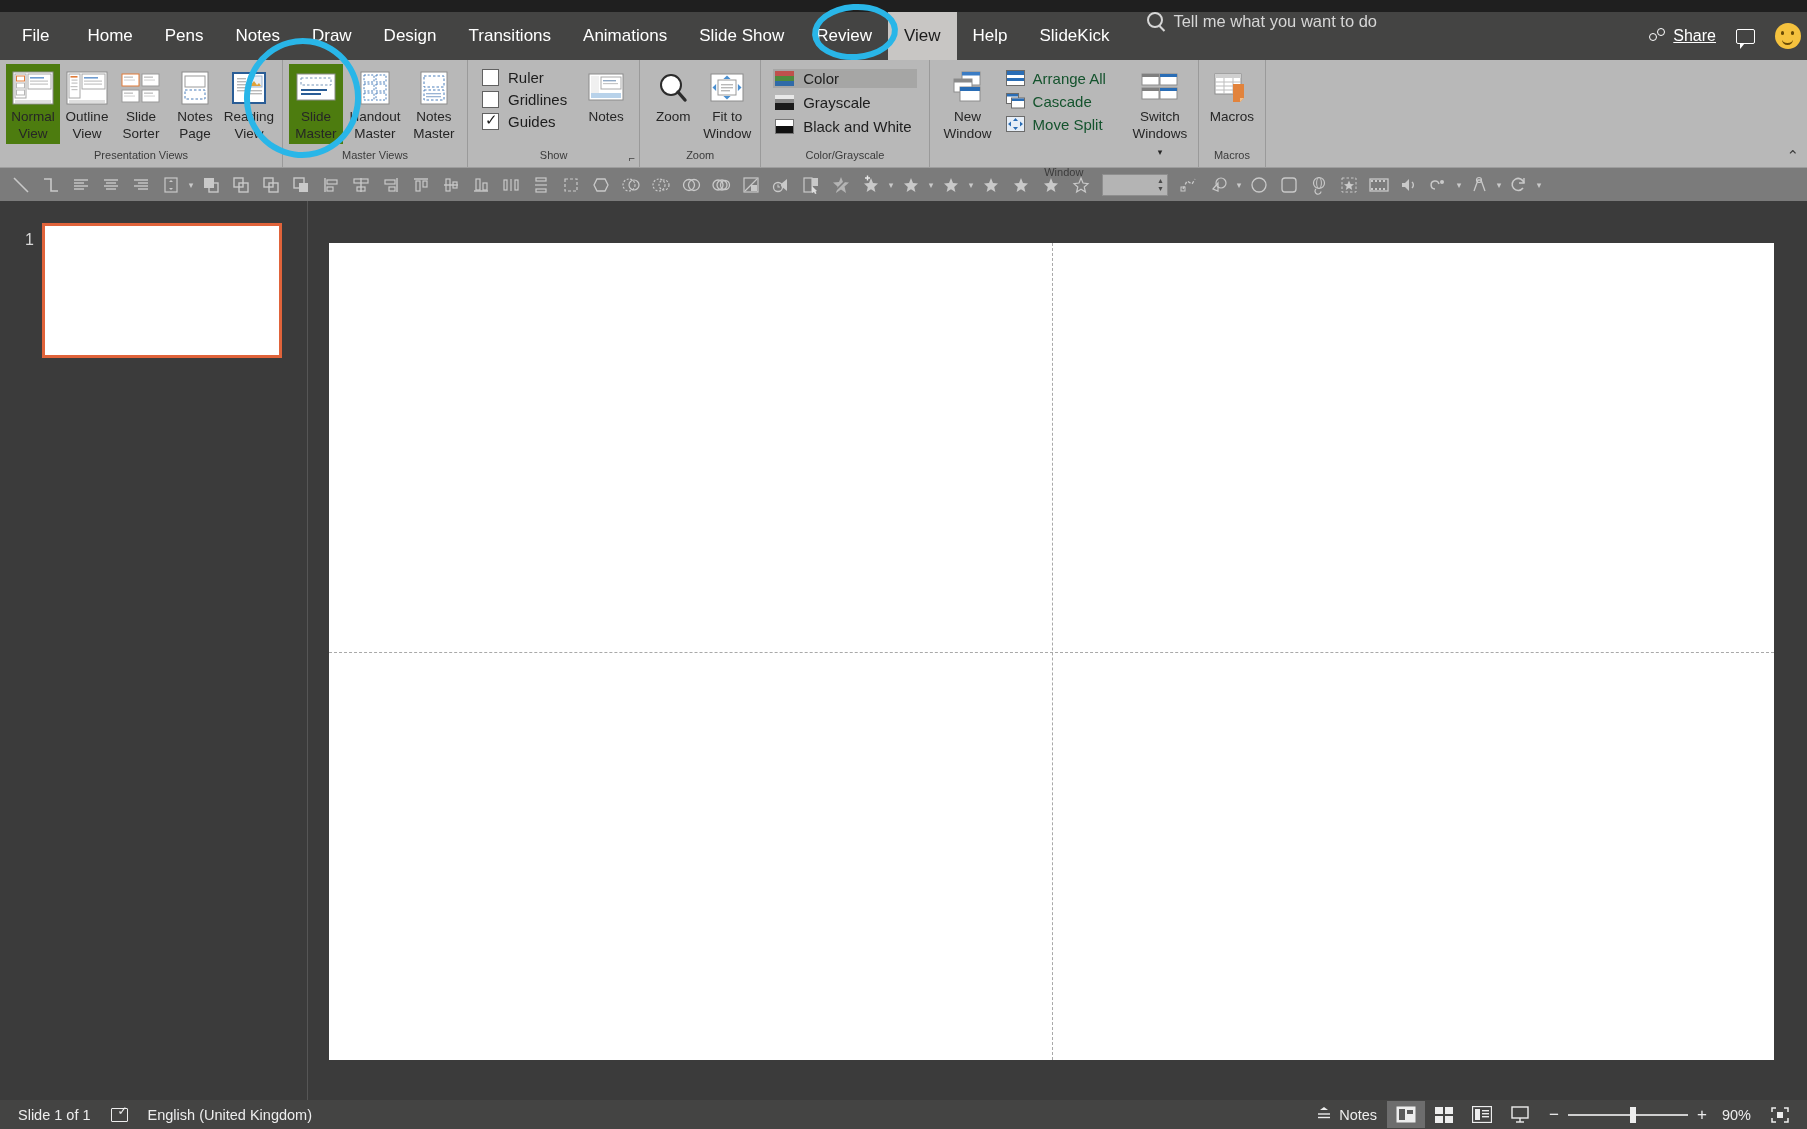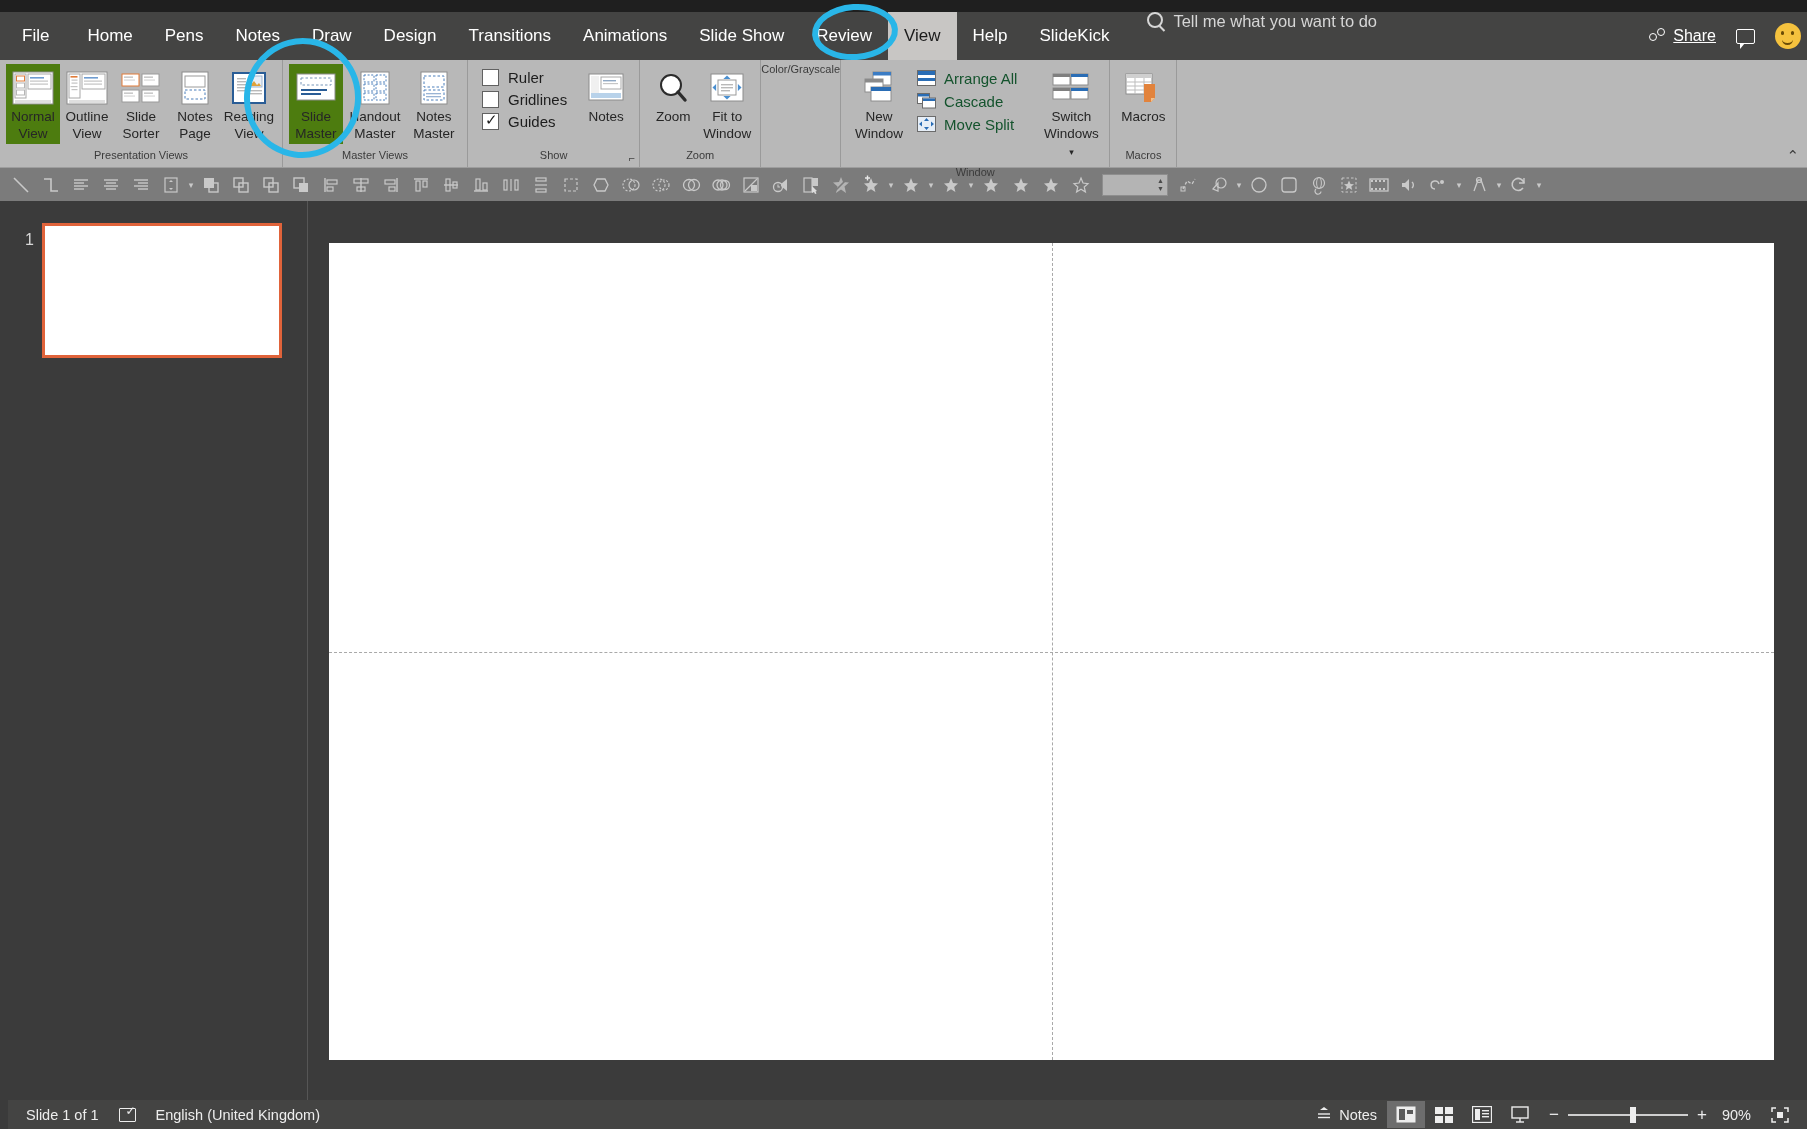--- a/index.html
+++ b/index.html
@@ -158,21 +158,21 @@
   }
   .guide-h {
     position: absolute; left: 0; right: 0; top: 50%; border-top: 1px dashed #a9a9a9;
   }
   .guide-v {
     position: absolute; top: 0; bottom: 0; left: 50%; border-left: 1px dashed #a9a9a9;
   }
 
   
   #statusbar {
-    position: absolute; left: 8px; right: 0; bottom: 0; height: 29px;
+    position: absolute; left: 0; right: 0; bottom: 0; height: 29px;
     background: #444443; display: flex; align-items: center;
     color: #ededed; font-size: 14.5px; padding: 0 8px;
   }
   .sb-item { display: flex; align-items: center; gap: 7px; padding: 0 10px; }
   #sbright { margin-left: auto; display: flex; align-items: center; }
   .viewbtn {
     width: 38px; height: 27px; display: flex; align-items: center; justify-content: center;
   }
   .viewbtn.active { background: #6d6d6d; }
   #zoomslider { display: flex; align-items: center; gap: 9px; padding: 0 10px; }
@@ -452,20 +452,36 @@
             <path d="M35.5 16.5 l-3.6 3.6 v-7.2 Z" fill="#4a8fd0"></path>
           </svg>
         </div>
         <div class="lbl"><span>Fit to</span><br><span>Window</span></div>
       </div>
     </div>
     <div class="rgroup-label">Zoom</div>
   </div>
 
   <div class="rgroup">
+    <div class="rgroup-body">
+      <div class="colcol">
+        <div class="colrow sel">
+          <span class="swatch sw-color"></span>
+          <span>Color</span>
+        </div>
+        <div class="colrow">
+          <span class="swatch sw-gray"></span>
+          <span>Grayscale</span>
+        </div>
+        <div class="colrow">
+          <span class="swatch sw-bw"></span>
+          <span>Black and White</span>
+        </div>
+      </div>
+    </div>
     <div class="rgroup-label">Color/Grayscale</div>
   </div>
 
   <div class="rgroup">
     <div class="rgroup-body">
       <div class="bigbtn wide">
         <div class="ic">
           <svg width="44" height="34" viewBox="0 0 44 34">
             <rect x="16" y="1" width="18" height="13" fill="#fff" stroke="#8c8c8c"></rect>
             <rect x="16" y="1" width="18" height="3.5" fill="#3b7cc4"></rect>

